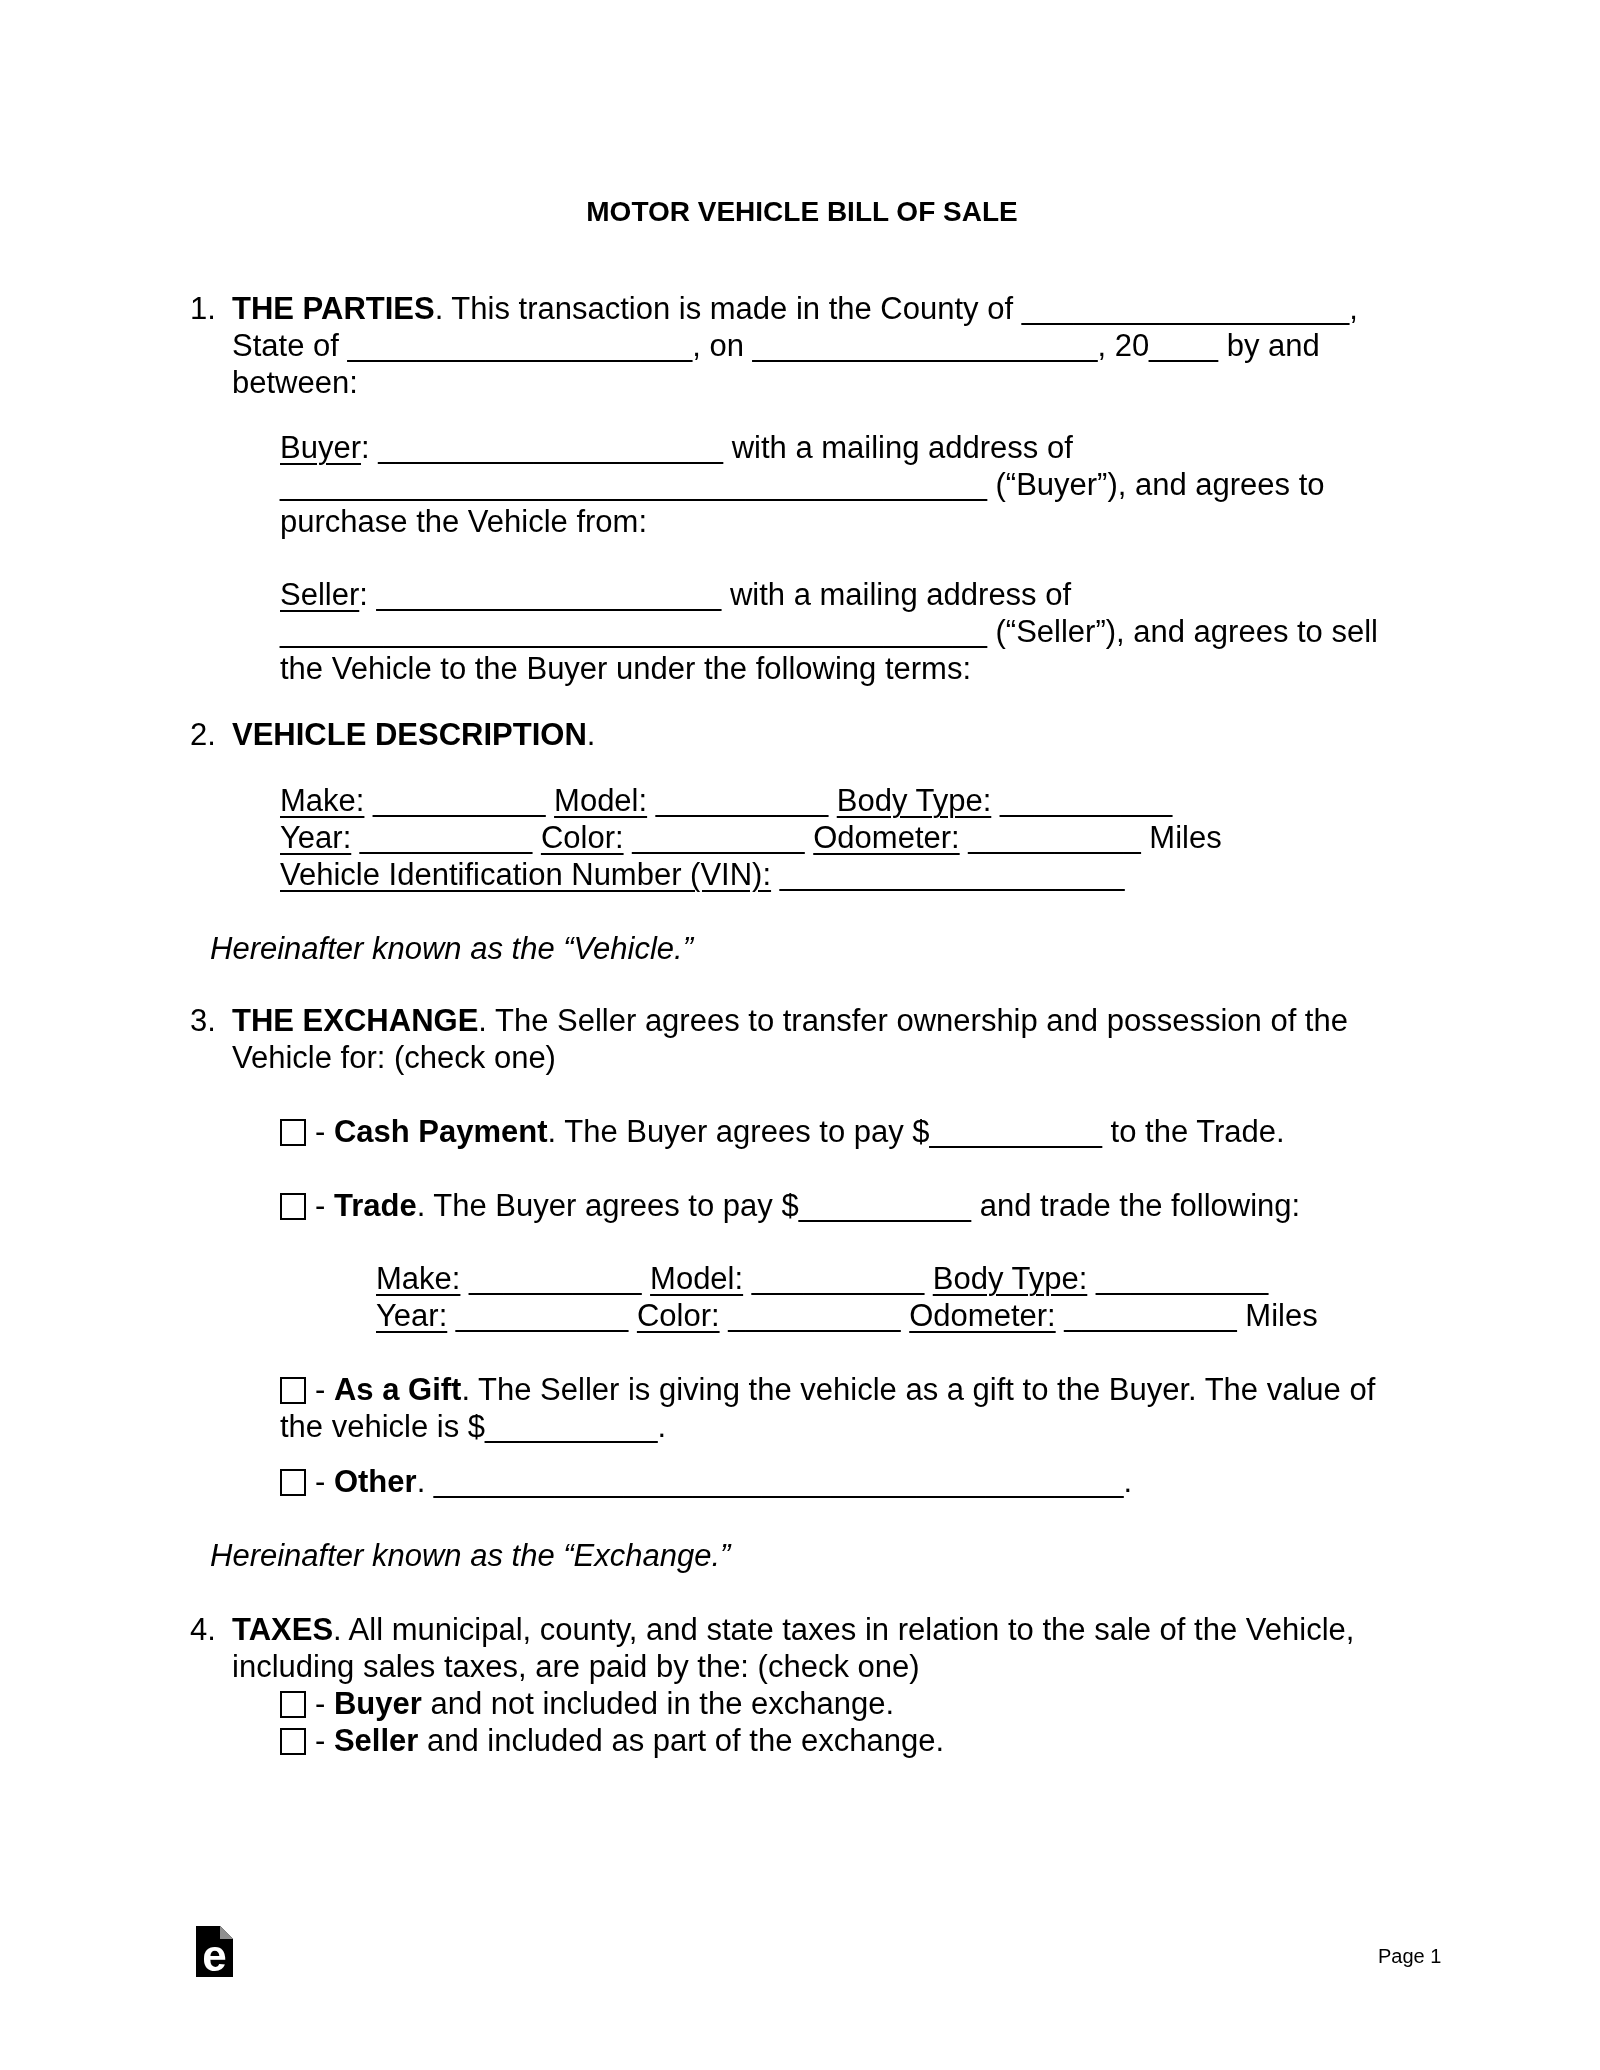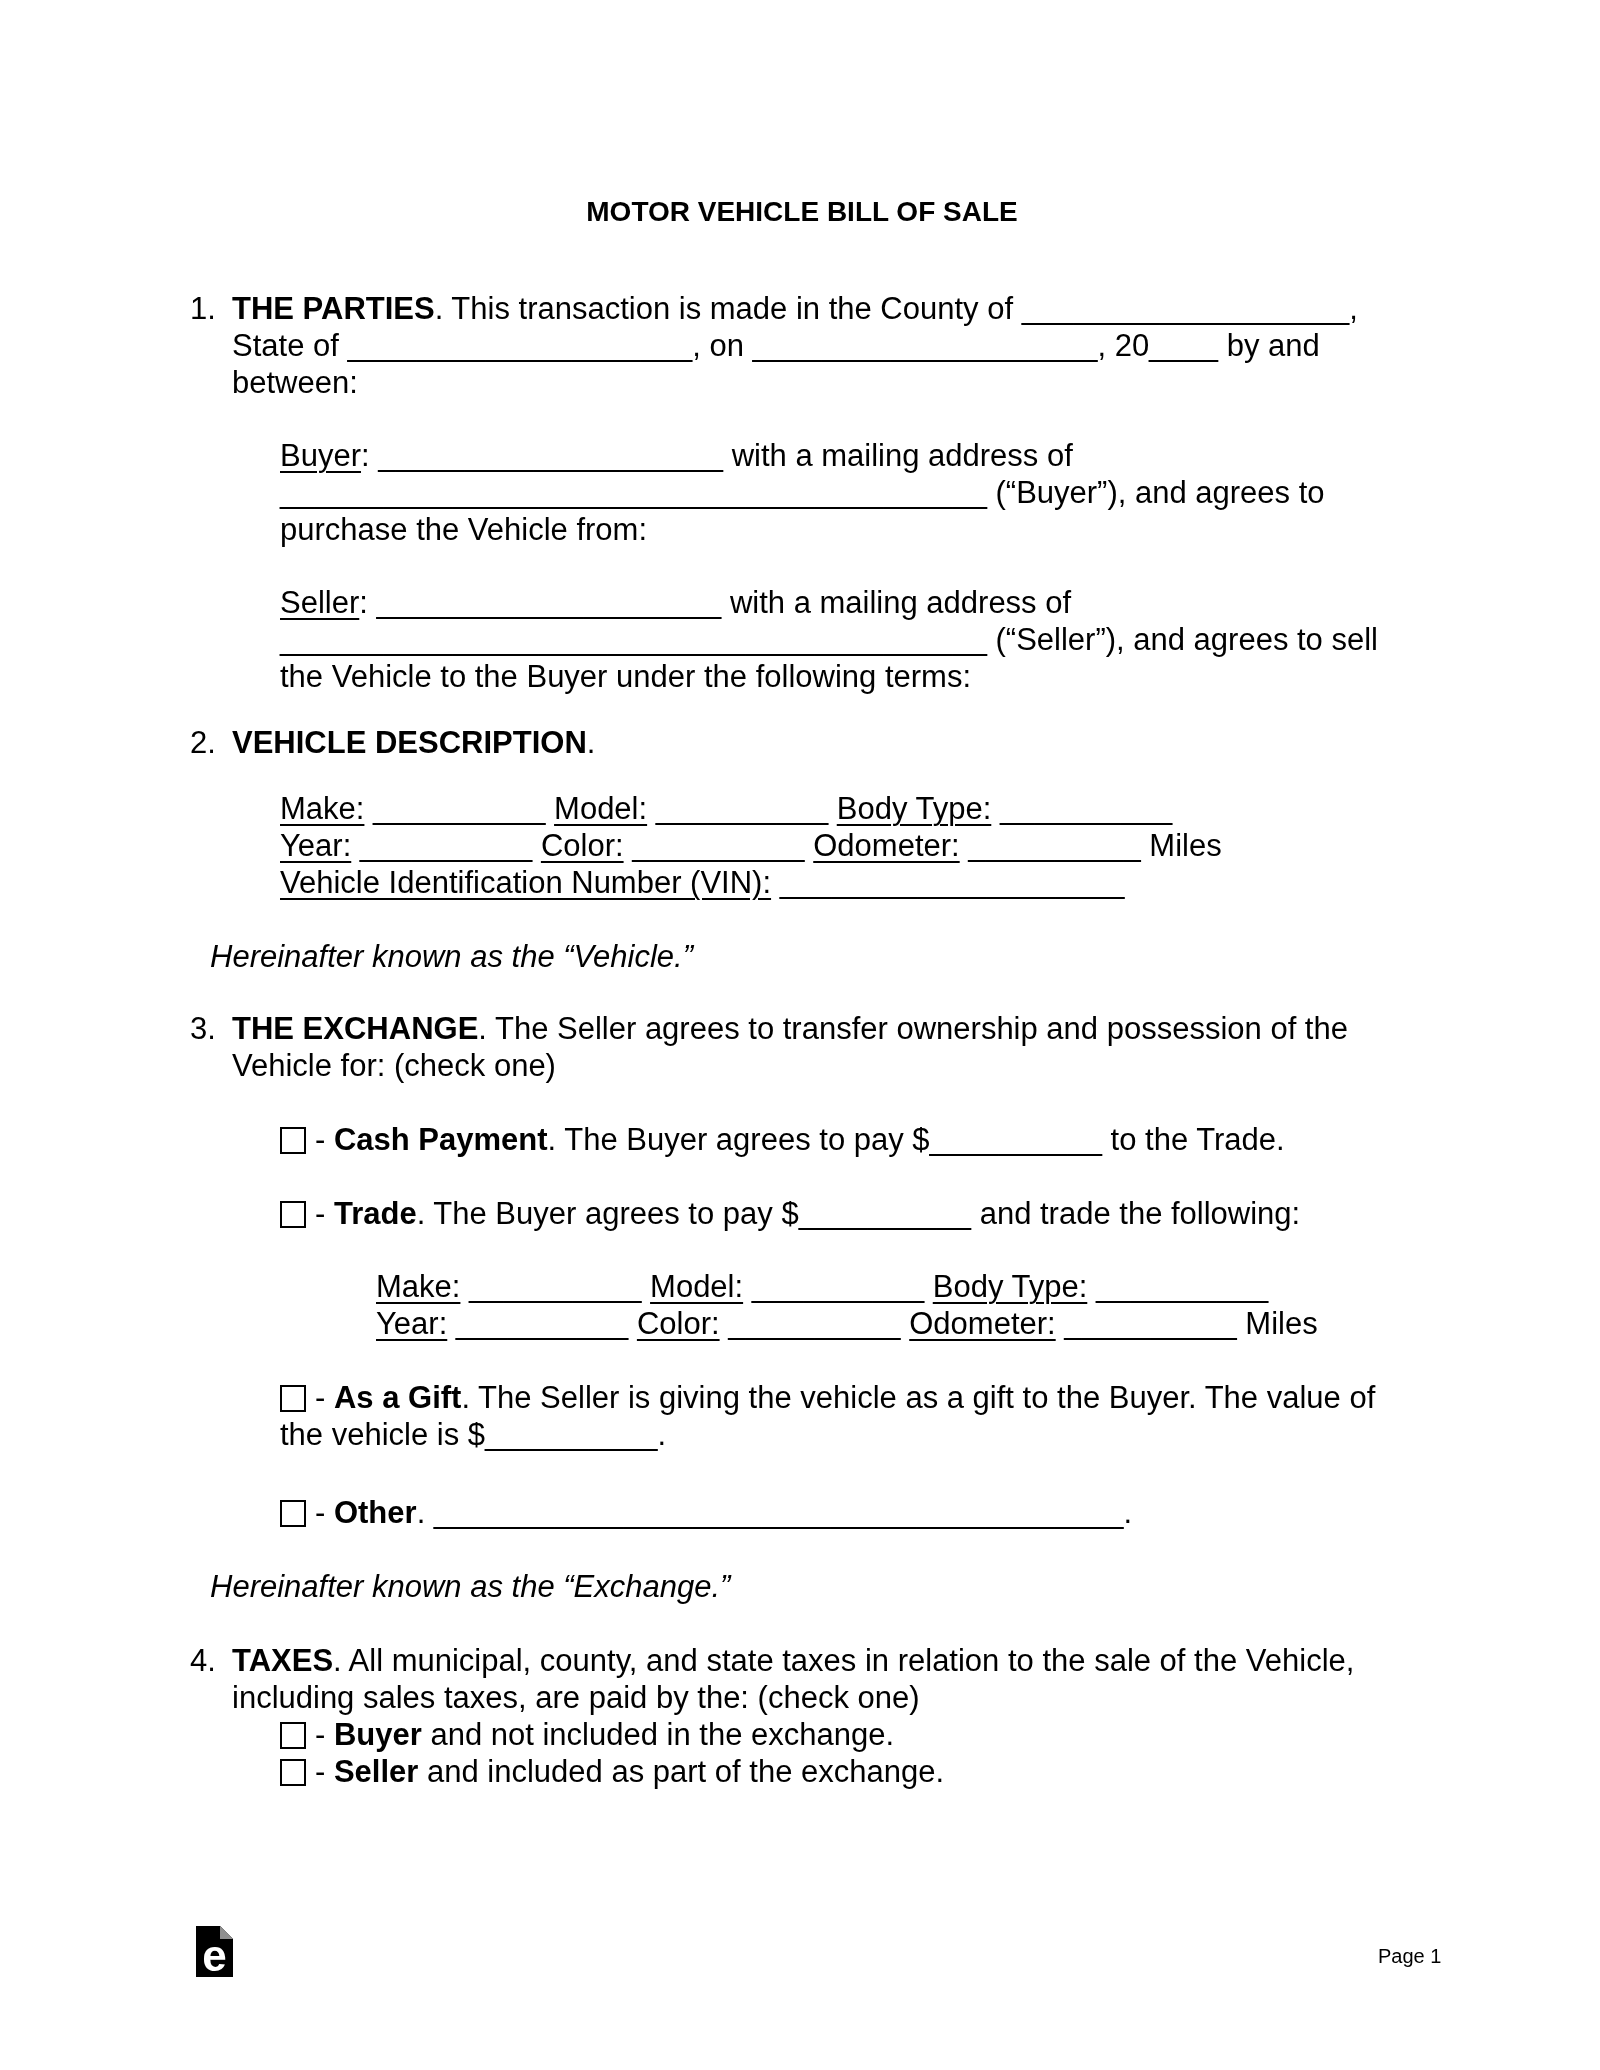--- a/index.html
+++ b/index.html
@@ -34,21 +34,21 @@
 
   <h1 class="title">MOTOR VEHICLE BILL OF SALE</h1>
 
   <div class="para sec" style="margin-top:56px">
     <span class="num">1.</span>
     <div class="ln"><b class="hd">THE PARTIES</b><span>. This transaction is made in the County of ___________________,</span></div>
     <div class="ln">State of ____________________, on ____________________, 20____ by and</div>
     <div class="ln">between:</div>
   </div>
 
-  <div class="para ind2" style="margin-top:36px">
+  <div class="para ind2" style="margin-top:28px">
     <div class="ln"><span class="u">Buyer</span><span>: ____________________ with a mailing address of</span></div>
     <div class="ln">_________________________________________ (“Buyer”), and agrees to</div>
     <div class="ln">purchase the Vehicle from:</div>
   </div>
 
   <div class="para ind2" style="margin-top:36px">
     <div class="ln"><span class="u">Seller</span><span>: ____________________ with a mailing address of</span></div>
     <div class="ln">_________________________________________ (“Seller”), and agrees to sell</div>
     <div class="ln">the Vehicle to the Buyer under the following terms:</div>
   </div>
@@ -85,21 +85,21 @@
   <div class="para ind3" style="margin-top:36px">
     <div class="ln"><span class="u">Make:</span><span> __________ </span><span class="u">Model:</span><span> __________ </span><span class="u">Body Type:</span><span> __________</span></div>
     <div class="ln"><span class="u">Year:</span><span> __________ </span><span class="u">Color:</span><span> __________ </span><span class="u">Odometer:</span><span> __________ </span><span>Miles</span></div>
   </div>
 
   <div class="para ind2" style="margin-top:37px">
     <div class="ln"><span class="cb"></span><span>- </span><b>As a Gift</b><span>. The Seller is giving the vehicle as a gift to the Buyer. The value of</span></div>
     <div class="ln">the vehicle is $__________.</div>
   </div>
 
-  <div class="para ind2" style="margin-top:41px">
+  <div class="para ind2" style="margin-top:18px">
     <div class="ln"><span class="cb"></span><span>- </span><b>Other</b><span>. ________________________________________.</span></div>
   </div>
 
   <div class="para ind1" style="margin-top:37px">
     <div class="ln">Hereinafter known as the “Exchange.”</div>
   </div>
 
   <div class="para sec" style="margin-top:37px">
     <span class="num">4.</span>
     <div class="ln"><b class="hd">TAXES</b><span>. All municipal, county, and state taxes in relation to the sale of the Vehicle,</span></div>

